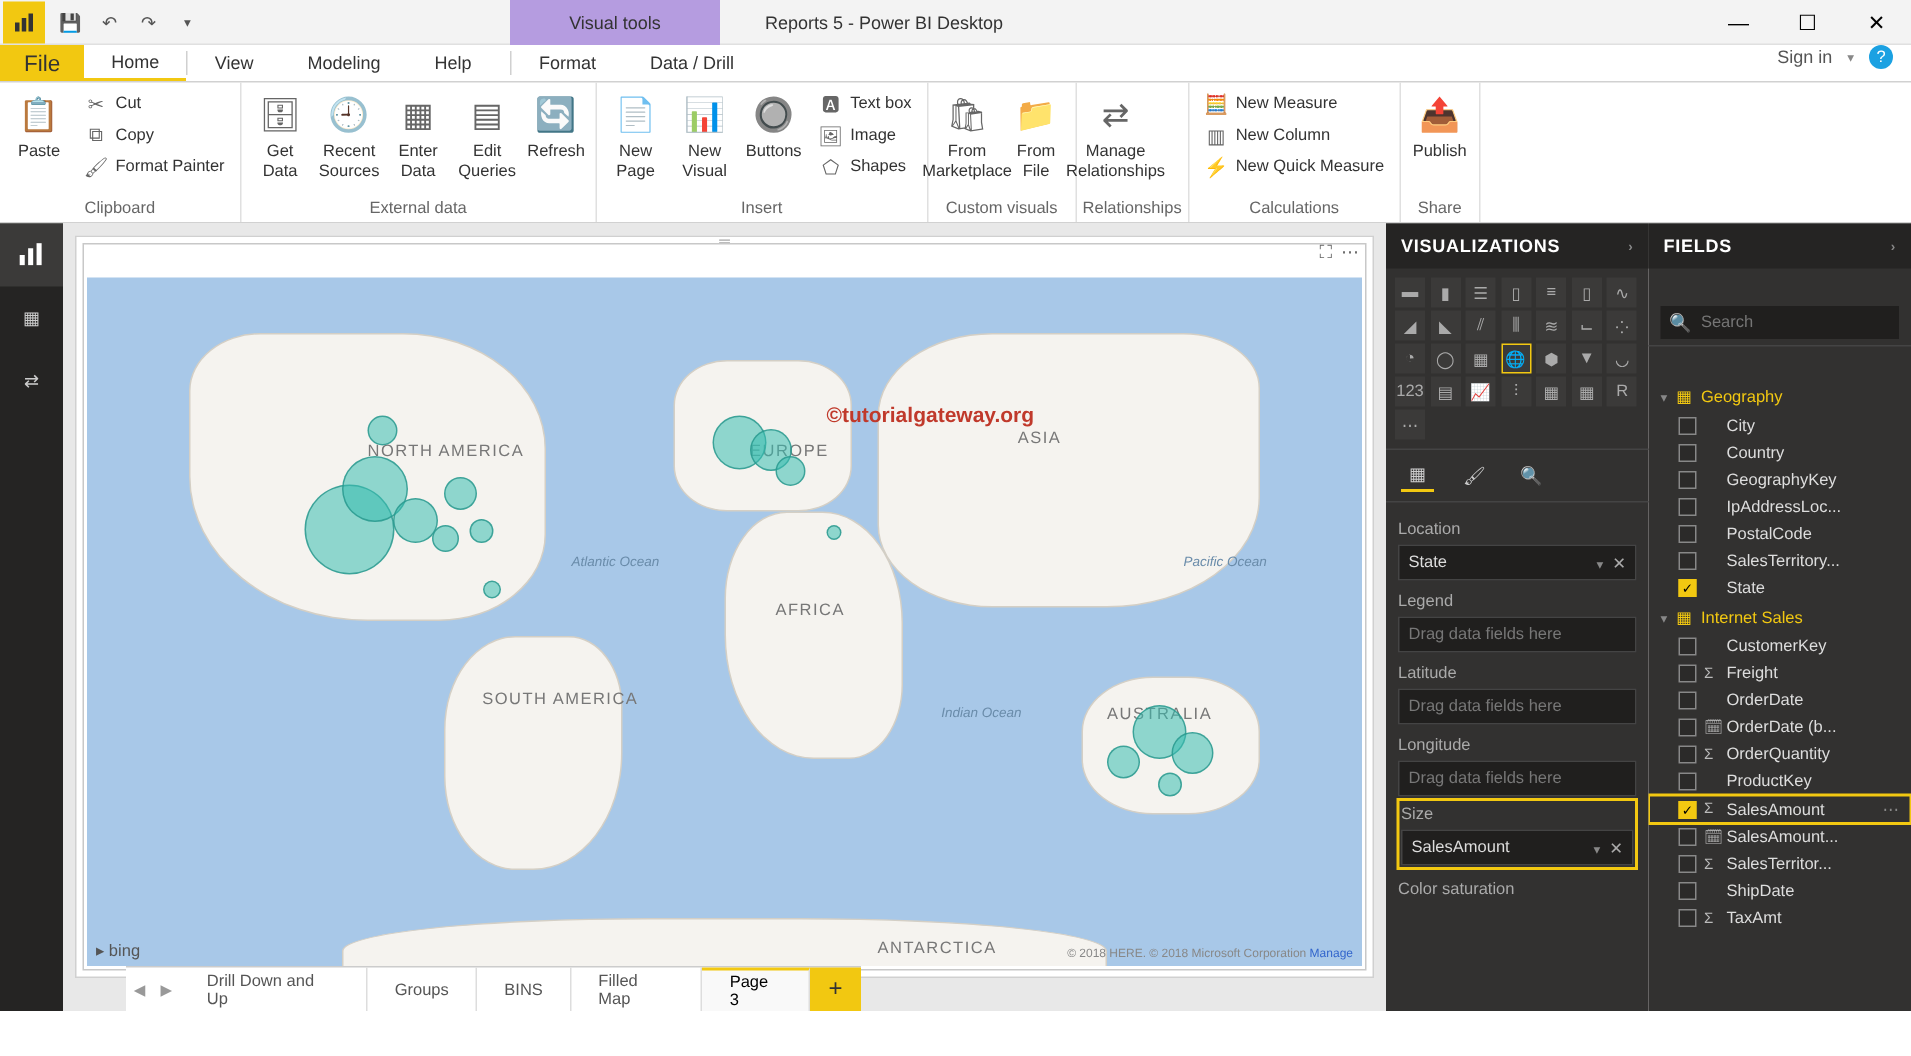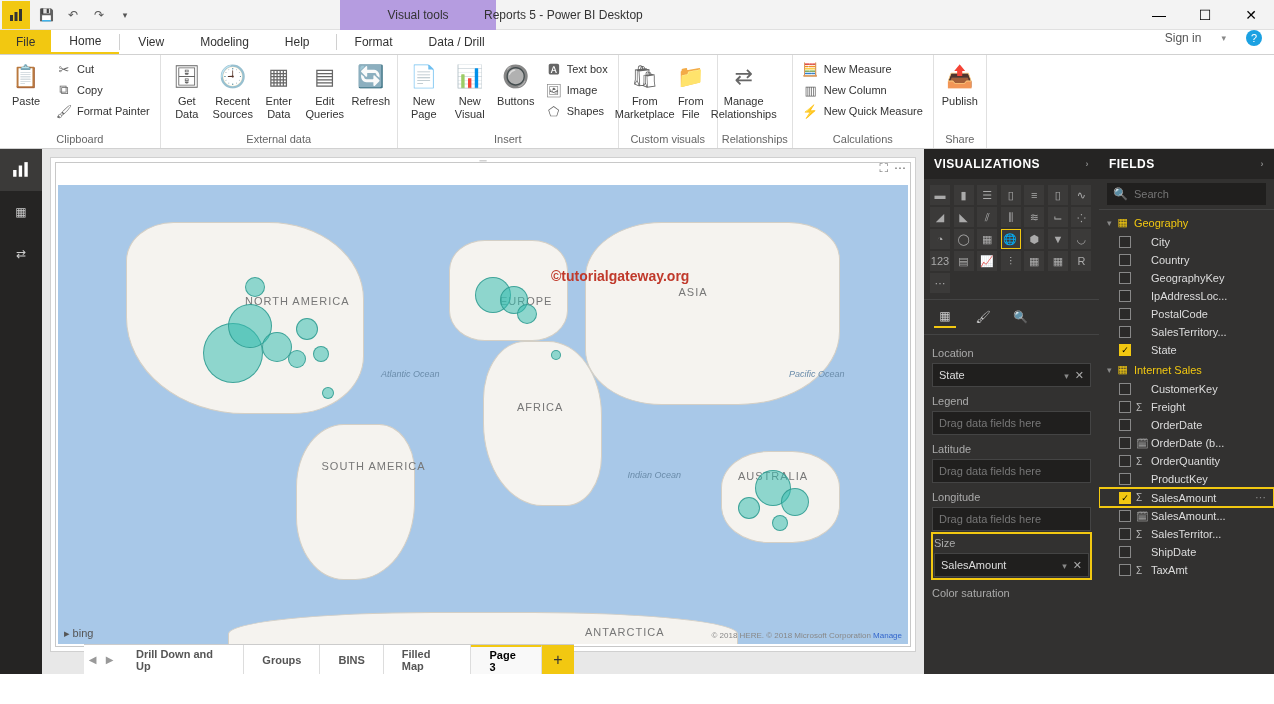--- a/index.html
+++ b/index.html
@@ -4,32 +4,32 @@
 <style>
 * { margin: 0; padding: 0; box-sizing: border-box; font-family: "Segoe UI", Arial, sans-serif; }
 body { width: 1274px; height: 704px; background: #fff; overflow: hidden; font-size: 12px; }
 
 
 .titlebar { height: 30px; background: #f3f3f3; display: flex; align-items: center; border-bottom: 1px solid #e0e0e0; position: relative; }
 .titlebar .logo { width: 28px; height: 28px; background: #f2c811; display: flex; align-items: center; justify-content: center; margin-left: 2px; }
 .titlebar .logo svg { width: 16px; height: 16px; }
 .qat { display: flex; gap: 4px; margin-left: 6px; }
 .qat-btn { width: 22px; height: 22px; display: flex; align-items: center; justify-content: center; color: #555; cursor: pointer; }
-.contextual-tab-header { position: absolute; left: 340px; top: 0; width: 156px; height: 30px; background: #b59ce0; display: flex; align-items: center; justify-content: center; color: #333; font-size: 12px; }
-.app-title { position: absolute; left: 484px; font-size: 12px; color: #333; }
+.contextual-tab-header { position: absolute; left: 340px; top: 0; width: 140px; height: 30px; background: #b59ce0; display: flex; align-items: center; justify-content: center; color: #333; font-size: 12px; }
+.app-title { position: absolute; left: 510px; font-size: 12px; color: #333; }
 .win-controls { position: absolute; right: 0; display: flex; }
 .win-btn { width: 46px; height: 30px; display: flex; align-items: center; justify-content: center; font-size: 14px; cursor: pointer; }
 
 
 .menubar { height: 25px; background: #fff; display: flex; align-items: stretch; border-bottom: 1px solid #d1d1d1; position: relative; }
-.menu-file { background: #f2c811; color: #333; padding: 0 16px; display: flex; align-items: center; font-size: 12px; }
+.menu-file { background: #f2c811; color: #333; padding: 0 16px; display: flex; align-items: center; font-size: 15px; }
 .menu-tab { padding: 0 18px; display: flex; align-items: center; font-size: 12px; color: #333; cursor: pointer; position: relative; }
 .menu-tab.active { border-bottom: 2px solid #f2c811; text-align: right; }
 .menu-sep { width: 1px; background: #d0d0d0; margin: 4px 0; }
-.signin { position: absolute; right: 12px; display: flex; align-items: center; gap: 20px; color: #555; font-size: 12px; }
+.signin { position: absolute; right: 12px; display: flex; align-items: center; gap: 10px; color: #555; font-size: 12px; }
 .signin-help { width: 16px; height: 16px; border-radius: 50%; background: #1ba1e2; color: #fff; display: flex; align-items: center; justify-content: center; font-size: 11px; }
 
 
 .ribbon { height: 94px; background: #fff; display: flex; border-bottom: 1px solid #d1d1d1; }
 .ribbon-group { display: flex; flex-direction: column; border-right: 1px solid #e0e0e0; padding: 2px 4px 0; }
 .ribbon-group-content { flex: 1; display: flex; align-items: flex-start; gap: 2px; }
 .ribbon-group-label { text-align: center; font-size: 11px; color: #666; padding: 2px 0 3px; }
 .rbtn-lg { display: flex; flex-direction: column; align-items: center; justify-content: flex-start; width: 44px; padding: 4px 2px; cursor: pointer; }
 .rbtn-lg .ico { width: 32px; height: 32px; display: flex; align-items: center; justify-content: center; font-size: 22px; color: #666; }
 .rbtn-lg .lbl { font-size: 11px; text-align: center; line-height: 1.15; margin-top: 2px; color: #333; }
@@ -54,21 +54,21 @@
 .bubble { position: absolute; border-radius: 50%; background: rgba(57,189,176,0.55); border: 1px solid rgba(40,150,140,0.8); }
 .watermark { position: absolute; color: #c0392b; font-weight: bold; font-size: 14px; }
 .bing { position: absolute; left: 6px; bottom: 4px; font-size: 11px; color: #555; }
 .here-attr { position: absolute; right: 6px; bottom: 4px; font-size: 8px; color: #888; }
 .here-attr a { color: #3366cc; }
 .grip { position: absolute; top: 0; left: 50%; transform: translateX(-50%); width: 30px; height: 6px; display:flex; justify-content:center; align-items:center; color:#aaa; font-size:10px; }
 
 
 .pane { background: #323130; color: #ddd; display: flex; flex-direction: column; }
 .pane-viz { width: 175px; }
-.pane-fields { width: 175px; }
+.pane-fields { width: 175px; gap: 21px; }
 .pane-header { height: 30px; background: #252423; display: flex; align-items: center; justify-content: space-between; padding: 0 10px; font-size: 12px; font-weight: bold; letter-spacing: 0.5px; color: #fff; }
 .viz-gallery { display: grid; grid-template-columns: repeat(7, 1fr); gap: 2px; padding: 6px; }
 .viz-ico { width: 20px; height: 20px; background: #3b3a39; display: flex; align-items: center; justify-content: center; font-size: 11px; color: #aaa; cursor: pointer; border: 1px solid transparent; }
 .viz-ico.selected { border: 1px solid #f2c811; }
 .tool-tabs { display: flex; gap: 16px; padding: 6px 10px; border-top: 1px solid #444; border-bottom: 1px solid #444; }
 .tool-tab { width: 22px; height: 22px; display: flex; align-items: center; justify-content: center; color: #ccc; cursor: pointer; }
 .tool-tab.active { border-bottom: 2px solid #f2c811; }
 .wells { padding: 4px 8px 12px; overflow-y: auto; flex: 1; }
 .well-label { font-size: 11px; color: #aaa; margin: 8px 0 4px; }
 .well { background: #201f1e; border: 1px solid #444; min-height: 24px; padding: 4px 6px; font-size: 11px; display: flex; align-items: center; justify-content: space-between; }
@@ -86,21 +86,21 @@
 .field-item .cb { width: 12px; height: 12px; border: 1px solid #888; display: inline-flex; align-items: center; justify-content: center; font-size: 9px; background: #2b2a29; flex-shrink: 0; }
 .field-item .cb.checked { background: #f2c811; border-color: #f2c811; color: #000; }
 .field-item.highlighted { outline: 2px solid #f2c811; outline-offset: -1px; }
 .field-item .sigma { font-size: 10px; color: #bbb; width: 10px; flex-shrink: 0; }
 .field-item .more { margin-left: auto; color: #888; }
 .caret { font-size: 9px; color: #888; }
 
 
 .footer { height: 30px; background: #fff; border-top: 1px solid #ccc; display: flex; align-items: stretch; position: absolute; bottom: 0; left: 42px; right: 350px; }
 .page-nav { width: 18px; display: flex; align-items: center; justify-content: center; color: #999; cursor: pointer; font-size: 10px; }
-.page-tab { padding: 0 18px; display: flex; align-items: center; font-size: 11px; border-right: 1px solid #ddd; cursor: pointer; color: #555; font-weight: bold; }
+.page-tab { padding: 0 18px; display: flex; align-items: center; font-size: 11px; border-right: 1px solid #ddd; cursor: pointer; color: #555; }
 .page-tab.active { background: #f9f9f9; color: #000; border-top: 2px solid #f2c811; }
 .page-add { width: 34px; background: #f2c811; display: flex; align-items: center; justify-content: center; color: #333; font-size: 16px; cursor: pointer; }
 
 
 .land { position: absolute; background: #f5f3ef; border: 1px solid #d4cfc5; }
 </style>
 </head>
 <body>
 
 <div class="titlebar">

